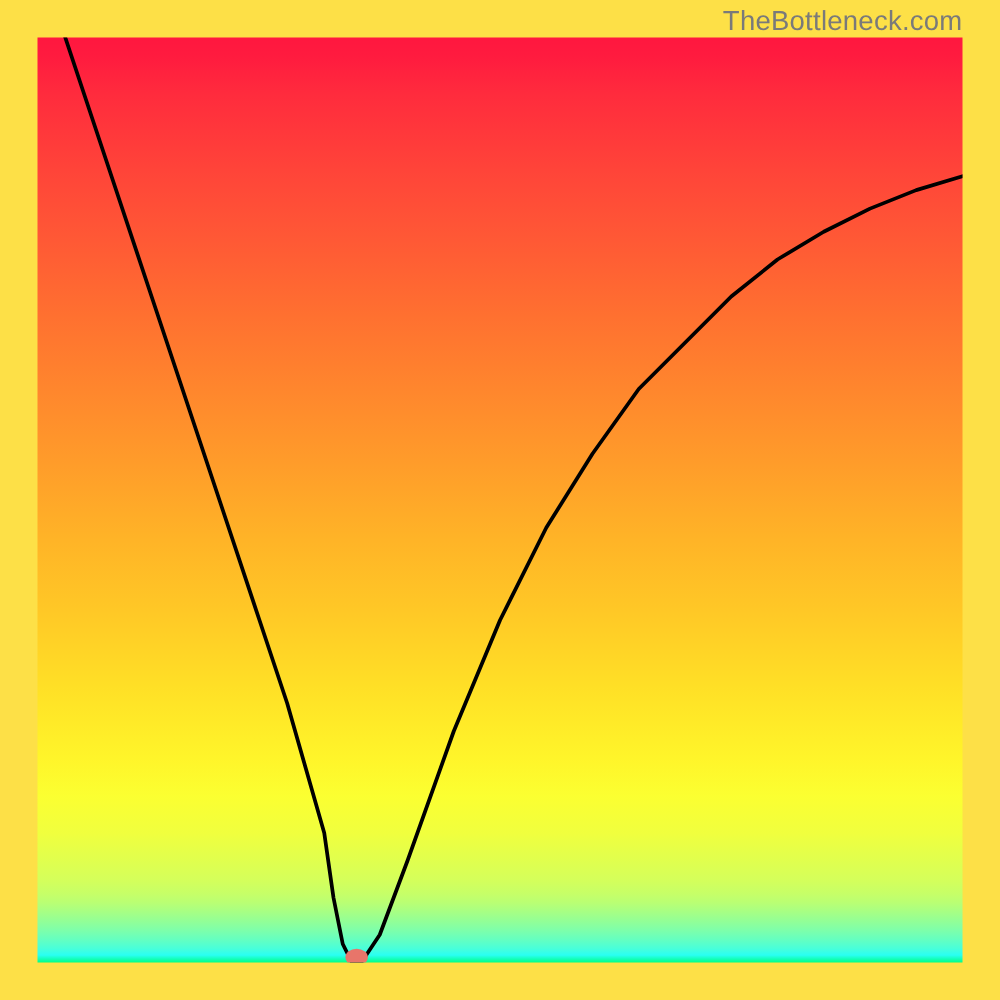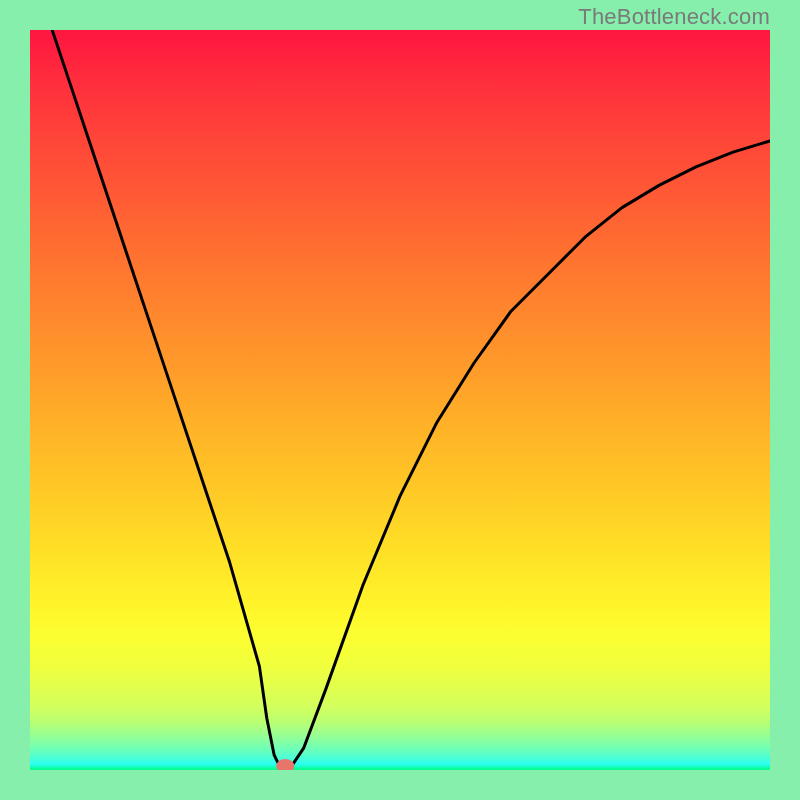--- a/index.html
+++ b/index.html
@@ -9,21 +9,21 @@
     background: #000;
     position: relative;
     overflow: hidden;
   }
   .outer-frame {
     position: absolute;
     top: 0;
     left: 0;
     width: 800px;
     height: 800px;
-    background: #86efac;
+    background: #fde047;
   }
   .plot-area {
     position: absolute;
     top: 30px;
     left: 30px;
     width: 740px;
     height: 740px;
     background: linear-gradient(to bottom,
       #ff173f 0%,
       #ff1b3f 2%,

